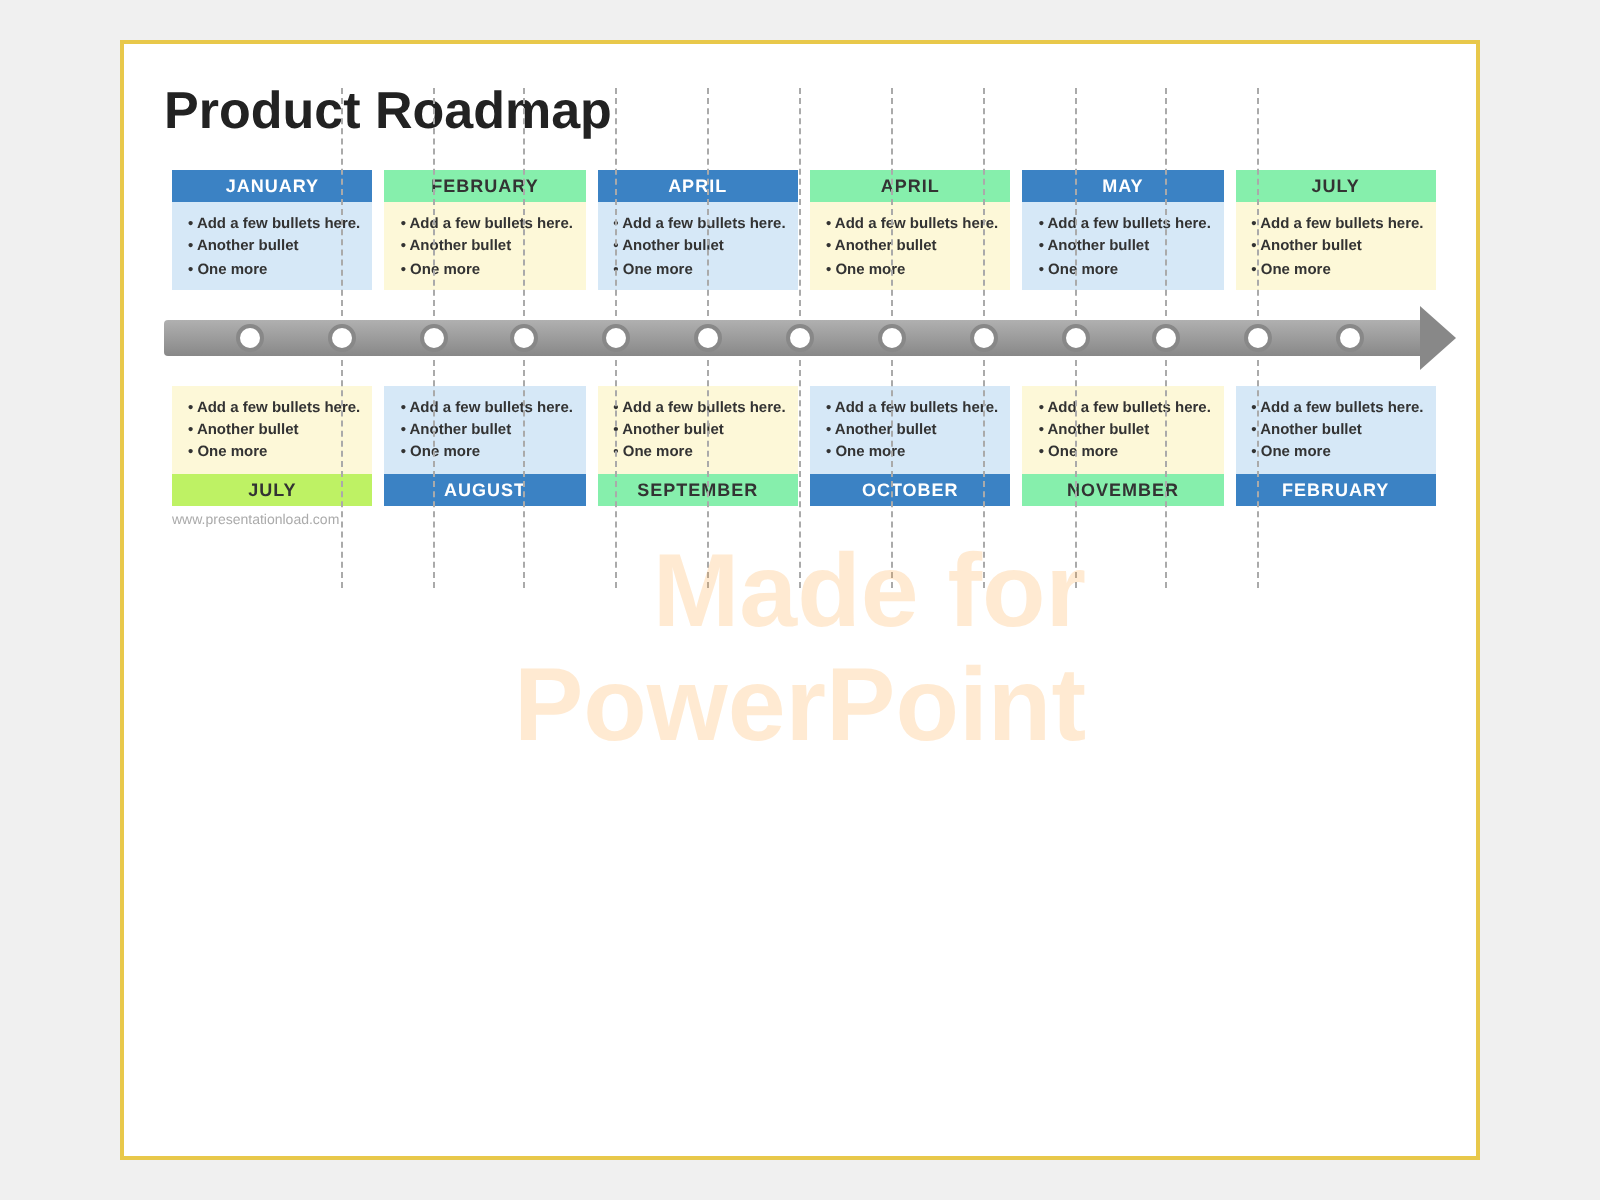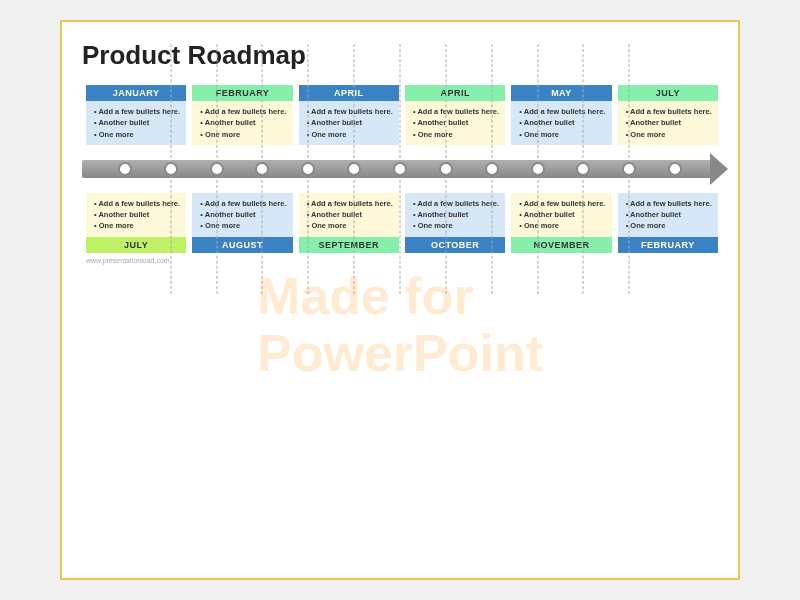--- a/index.html
+++ b/index.html
@@ -150,21 +150,21 @@
       top: 50%;
       left: 50%;
       transform: translate(-50%, -50%);
       font-size: 52px;
       font-weight: bold;
       color: rgba(255, 160, 50, 0.22);
       white-space: nowrap;
       pointer-events: none;
       z-index: 10;
       line-height: 1.1;
-      text-align: left;
+      text-align: right;
     }
 
     .footer-note {
       font-size: 7px;
       color: #aaa;
       margin-top: 4px;
       padding-left: 4px;
     }
   </style>
 </head>

